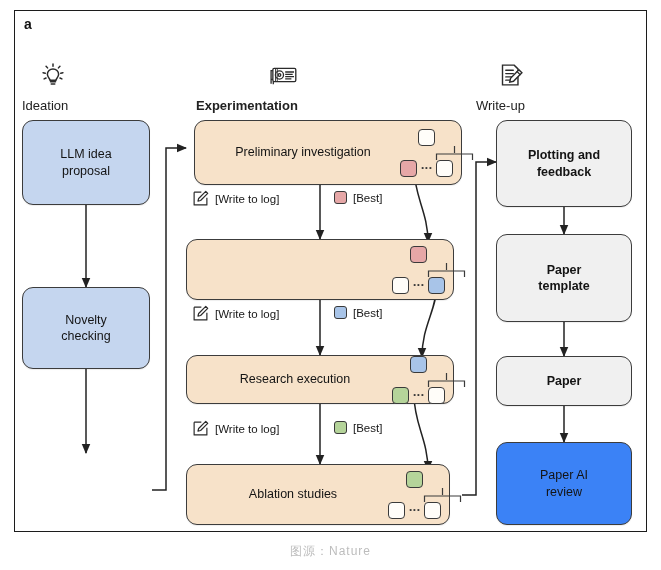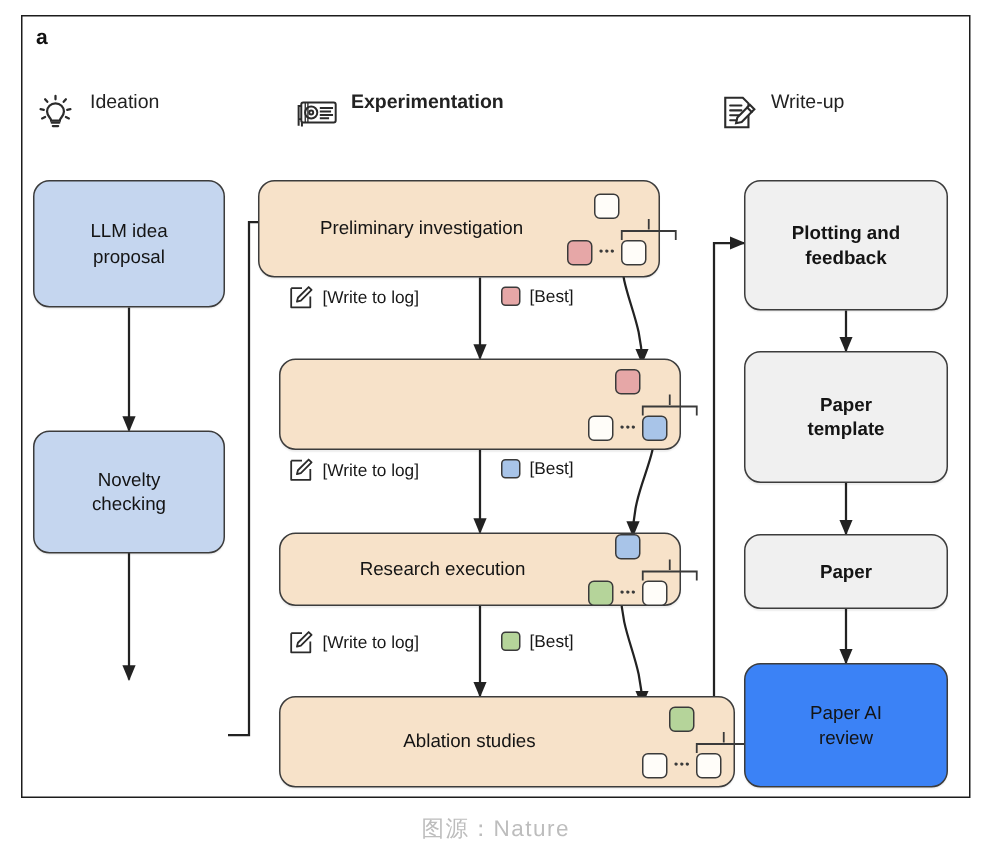--- a/index.html
+++ b/index.html
@@ -14,21 +14,21 @@
     position:absolute;left:14px;top:10px;width:633px;height:522px;
     border:1.5px solid #1c1c1c;background:#fff;box-sizing:border-box;
   }
 
   .panel-letter{
     position:absolute;left:24px;top:16px;
     font-size:14px;font-weight:bold;letter-spacing:0;color:#111;
   }
 
   
-  .col-head{position:absolute;display:flex;align-items:flex-start;gap:8px;}
+  .col-head{position:absolute;display:flex;align-items:flex-end;gap:8px;flex-direction:column;}
   .col-head .label{font-size:13px;color:#222;white-space:nowrap;}
   .col-head .ico{width:30px;height:30px;flex:0 0 30px;}
 
   
   #edges{position:absolute;left:0;top:0;width:661px;height:570px;pointer-events:none;}
 
   
   .node{
     position:absolute;box-sizing:border-box;
     border:1.3px solid #3c3c3c;border-radius:11px;
@@ -65,21 +65,21 @@
   
   .side-label{position:absolute;display:flex;align-items:center;gap:6px;font-size:11.5px;color:#171717;white-space:nowrap;}
   .side-label .pen{width:17px;height:17px;flex:0 0 17px;}
   .swatch{width:13px;height:13px;border:1.4px solid #3a3a3a;border-radius:3px;box-sizing:border-box;}
   .swatch.pink{background:#e6a7a7;}
   .swatch.blue{background:#a8c4e8;}
   .swatch.green{background:#b5d49a;}
 
   .footer{
     position:absolute;left:0;top:543px;width:661px;text-align:center;
-    font-size:15px;color:#bdbdbd;letter-spacing:1px;
+    font-size:12px;color:#bdbdbd;letter-spacing:1px;
   }
 </style>
 </head>
 <body>
 
 <div id="root">
 
   <div class="panel"></div>
 
   <div class="panel-letter">a</div>
@@ -162,21 +162,21 @@
     </span>
   </div>
 
   <div class="node blue" style="left:22px;top:120px;width:128px;height:85px;">
     <span class="txt">
       <span>LLM idea</span><br><span>proposal</span>
     </span>
   </div>
 
 
-  <div class="node orange" style="left:172px;top:120px;width:268px;height:65px;">
+  <div class="node orange" style="left:194px;top:120px;width:268px;height:65px;">
     <span class="txt">Preliminary investigation</span>
     <span class="tree">
       <svg class="tlink" width="56" height="48" viewBox="0 0 56 48">
         <g stroke="#3a3a3a" stroke-width="1.2" fill="none">
           <path d="M27.5 17 L27.5 24 M9.5 31 L9.5 25 L45.5 25 L45.5 31"></path>
         </g>
       </svg>
       <span class="tnode white root"></span>
       <span class="tnode pink c1"></span>
       <span class="tnode white c2"></span>
@@ -206,21 +206,21 @@
           <path d="M27.5 17 L27.5 24 M9.5 31 L9.5 25 L45.5 25 L45.5 31"></path>
         </g>
       </svg>
       <span class="tnode blue root"></span>
       <span class="tnode green c1"></span>
       <span class="tnode white c2"></span>
       <span class="tdots">•••</span>
     </span>
   </div>
 
-  <div class="node orange" style="left:186px;top:464px;width:304px;height:61px;">
+  <div class="node orange" style="left:186px;top:464px;width:264px;height:61px;">
     <span class="txt">Ablation studies</span>
     <span class="tree">
       <svg class="tlink" width="56" height="48" viewBox="0 0 56 48">
         <g stroke="#3a3a3a" stroke-width="1.2" fill="none">
           <path d="M27.5 17 L27.5 24 M9.5 31 L9.5 25 L45.5 25 L45.5 31"></path>
         </g>
       </svg>
       <span class="tnode green root"></span>
       <span class="tnode white c1"></span>
       <span class="tnode white c2"></span>

